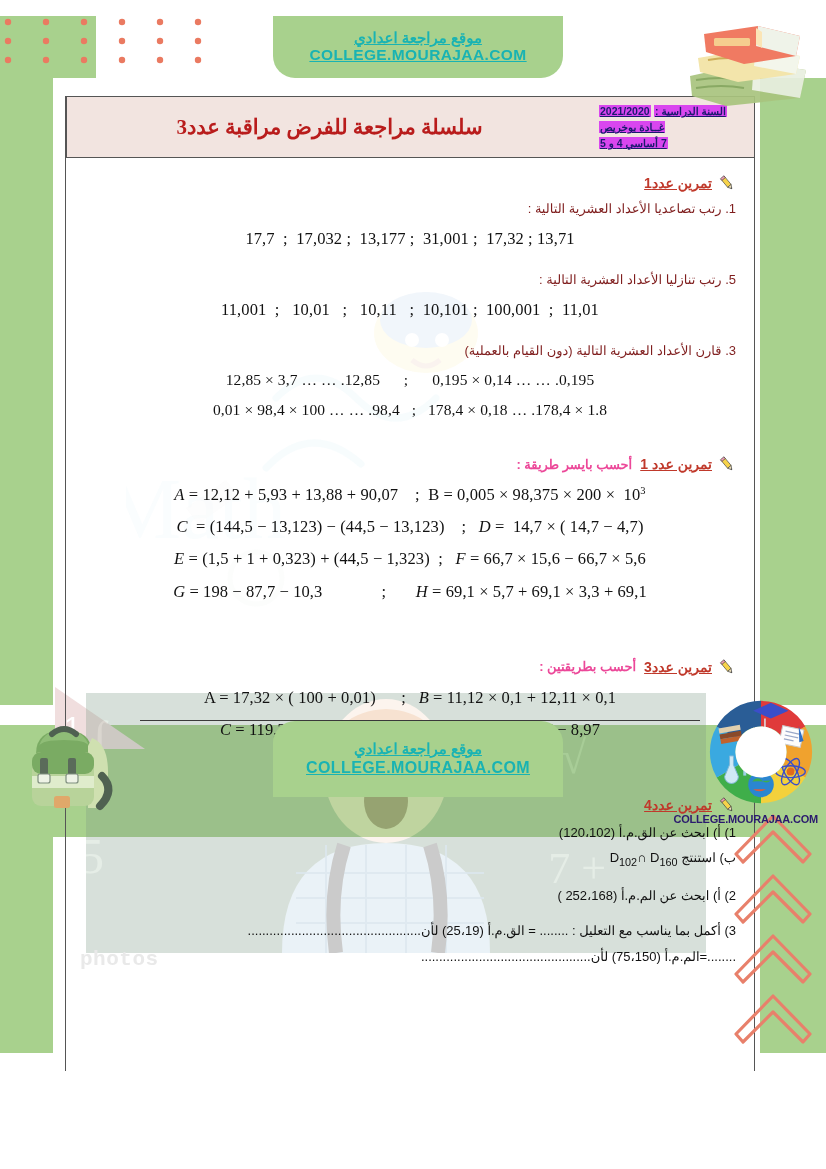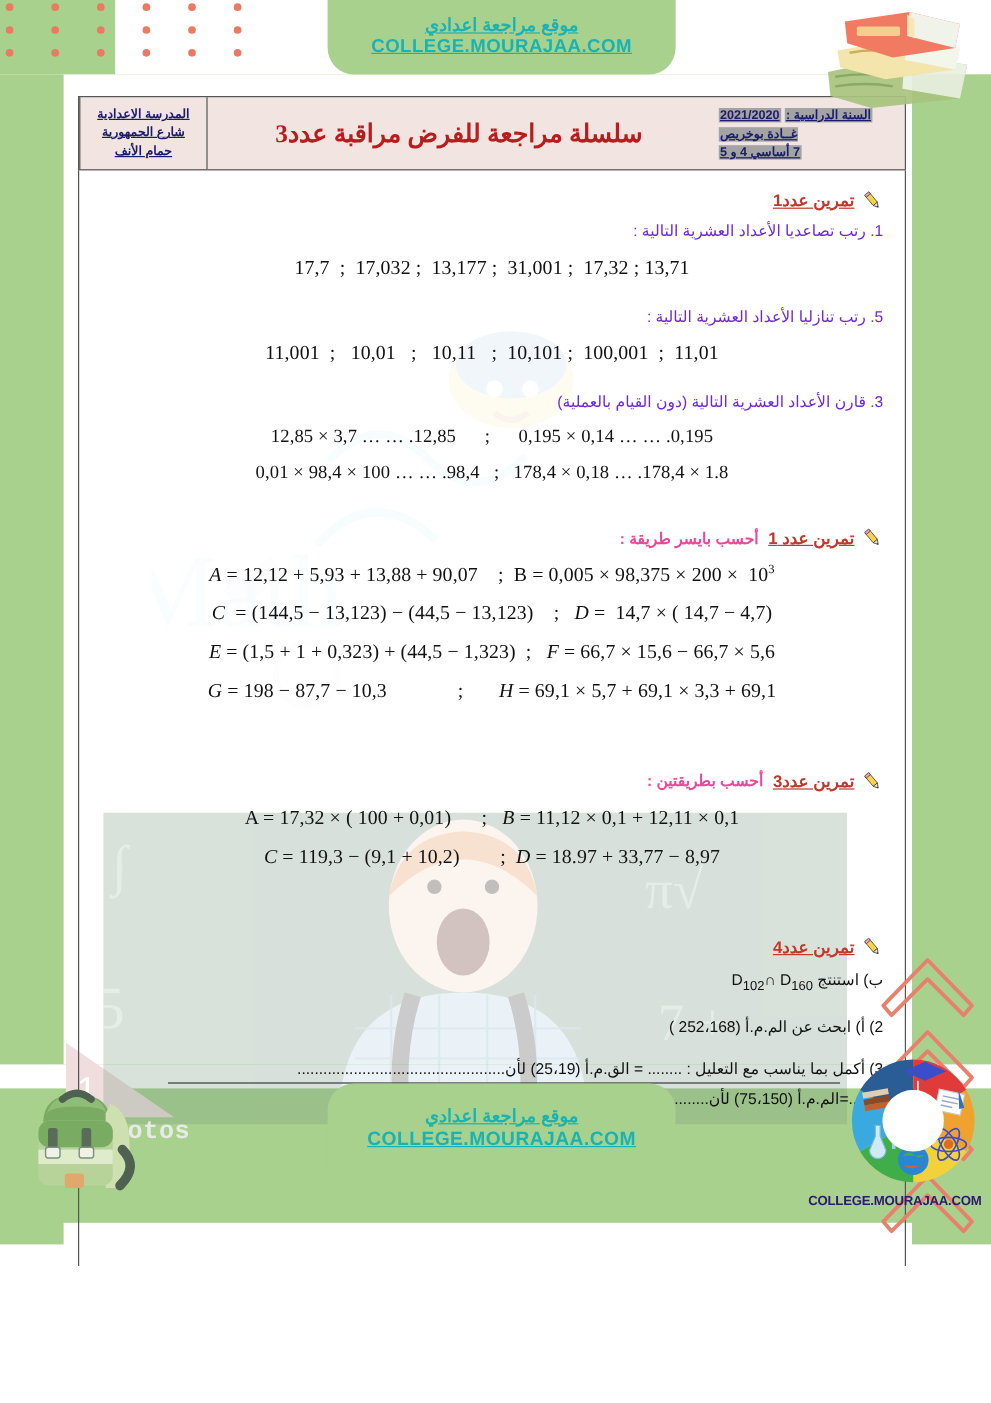--- a/index.html
+++ b/index.html
@@ -5,21 +5,21 @@
 <style>
   * { box-sizing: border-box; margin: 0; padding: 0; }
   html, body {
     width: 826px; height: 1169px;
     background: #ffffff;
     font-family: "Liberation Serif", "DejaVu Serif", serif;
     overflow: hidden;
   }
 
   
-  #page { position: relative; width: 826px; height: 1019px; background: #ffffff; }
+  #page { position: relative; width: 826px; height: 821px; background: #ffffff; margin-top: 16px; }
 
   
   .band-top {
     position: absolute; left: 0; top: 0; width: 826px; height: 62px;
     background: #a8d18d;
   }
   .band-top-notch {
     position: absolute; left: 96px; top: 0; width: 730px; height: 62px;
     background: #ffffff;
   }
@@ -130,21 +130,21 @@
     color: #b91c1c; letter-spacing: .2px;
   }
   .hdr-col-left {
     width: 162px; display: flex; flex-direction: column;
     align-items: flex-end; justify-content: center; padding: 3px 7px;
   }
   .hdr-col-left span {
     font-family: "Liberation Sans", sans-serif; font-size: 10.5px; color: #1a1a6e;
     font-weight: bold; line-height: 1.5; white-space: nowrap;
   }
-  .hl { background: #a3a3a3; text-decoration: underline; padding: 0 1px; }
+  .hl { background: #d946ef; text-decoration: underline; padding: 0 1px; }
   .hdr-col-left .yr { font-size: 12px; }
 
   
   .body-box {
     position: absolute; left: 5px; top: 62px; width: 690px; height: 913px;
     border-left: 1.4px solid #555; border-right: 1.4px solid #555;
     background: transparent; overflow: hidden;
   }
 
   
@@ -174,21 +174,21 @@
     color: #c0392b; text-decoration: underline; white-space: nowrap;
   }
   .ex-sub {
     font-family: "Liberation Sans", sans-serif; font-weight: bold; font-size: 13px;
     color: #ec4899; white-space: nowrap; margin-right: 2px;
   }
   .pencil { width: 18px; height: 18px; flex: 0 0 18px; }
 
   
   .q-ar {
-    font-family: "Liberation Sans", sans-serif; font-size: 13px; color: #6d28d9;
+    font-family: "Liberation Sans", sans-serif; font-size: 13px; color: #7f1d1d;
     text-align: right; line-height: 1.75; margin: 4px 0 2px 0; direction: rtl;
   }
 
   
   .m-line {
     direction: ltr; text-align: center;
     font-family: "Liberation Serif", serif; font-size: 16.5px; color: #111;
     line-height: 1.95; white-space: nowrap; letter-spacing: .1px;
   }
   .m-line.sm { font-size: 15.5px; }
@@ -282,25 +282,20 @@
       <path d="M16 48 L53 10 L90 48 L83 56 L53 26 L23 56 Z"></path>
       <path d="M16 108 L53 70 L90 108 L83 116 L53 86 L23 116 Z"></path>
       <path d="M16 168 L53 130 L90 168 L83 176 L53 146 L23 176 Z"></path>
       <path d="M16 228 L53 190 L90 228 L83 236 L53 206 L23 236 Z"></path>
     </g>
   </svg>
 
   <div class="sheet">
 
     <div class="hdr-table">
-      <div class="hdr-col-right">
-        <span>المدرسة الاعدادية</span>
-        <span>شارع الجمهورية</span>
-        <span>حمام الأنف</span>
-      </div>
       <div class="hdr-col-mid">
         <span>سلسلة مراجعة للفرض مراقبة عدد3</span>
       </div>
       <div class="hdr-col-left">
         <span class="yr"><span class="hl">السنة الدراسية :</span> <span class="hl">2021/2020</span></span>
         <span><span class="hl">غــادة بوخريص</span></span>
         <span><span class="hl">7 أساسي 4 و 5</span></span>
       </div>
     </div>
 
@@ -423,20 +418,21 @@
             <g transform="rotate(-40 12 12)">
               <rect x="9" y="3" width="6" height="14" fill="#f7d34a" stroke="#3a3a3a" stroke-width="0.8"></rect>
               <rect x="9" y="2" width="6" height="3" fill="#f2a0b4" stroke="#3a3a3a" stroke-width="0.8"></rect>
               <path d="M9 17 L12 22 L15 17 Z" fill="#f0e2bb" stroke="#3a3a3a" stroke-width="0.8"></path>
               <path d="M11 20.4 L12 22 L13 20.4 Z" fill="#2b2b2b"></path>
             </g>
           </svg>
           <div class="ex-title">تمرين عدد4</div>
         </div>
 
+        <div class="l4">1)  أ) ابحث عن الق.م.أ (120،102)</div>
         <div class="l4 b">ب) استنتج  D<sub>102</sub>∩ D<sub>160</sub></div>
         <div class="gap-s"></div>
         <div class="l4">2)  أ) ابحث عن الم.م.أ (252،168 )</div>
         <div class="gap-s"></div>
         <div class="l4 dotline">3) أكمل بما يناسب مع التعليل :  ........ = الق.م.أ (25،19)  لأن................................................</div>
         <div class="l4 b dotline">........=الم.م.أ (75،150)  لأن...............................................</div>
 
       </div>
     </div>
   </div>

